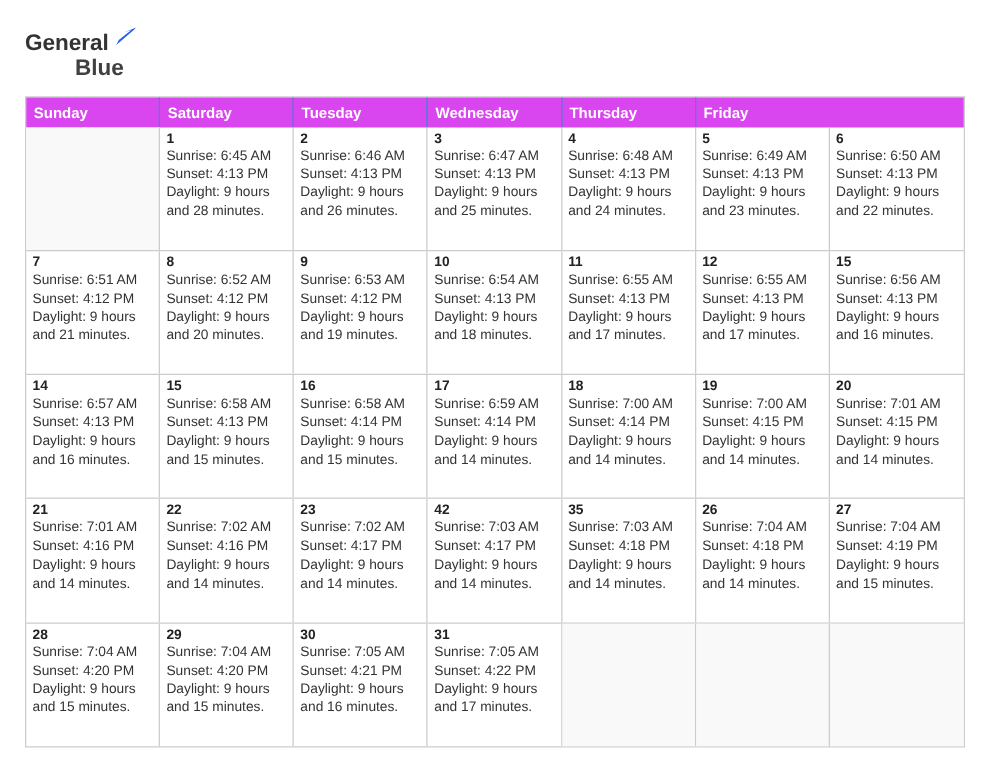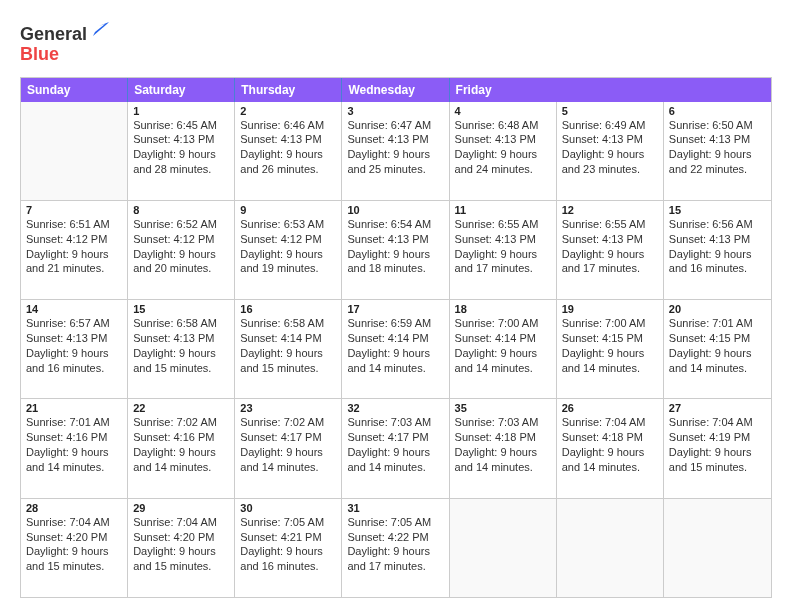--- a/index.html
+++ b/index.html
@@ -26,21 +26,21 @@
     .logo {
       display: flex;
       align-items: center;
     }
     .logo-text {
       font-size: 18px;
       font-weight: bold;
       line-height: 1.1;
     }
     .logo-general { color: #333; }
-    .logo-blue { color: #ef4444; }
+    .logo-blue { color: #404040; margin-left: 40px; }
     .logo-icon {
       width: 22px;
       height: 22px;
       margin-left: 2px;
     }
     .header-right {
       text-align: right;
     }
     .month-title {
       font-size: 30px;
@@ -55,21 +55,21 @@
     }
     .calendar {
       flex: 1;
       display: flex;
       flex-direction: column;
       border: 1px solid #ccc;
     }
     .day-headers {
       display: grid;
       grid-template-columns: repeat(7, 1fr);
-      background: #8b5cf6;
+      background: #d946ef;
     }
     .day-header {
       color: #fff;
       font-size: 12px;
       font-weight: bold;
       padding: 5px 6px;
       text-align: left;
       border-right: 1px solid #4a7fd4;
     }
     .day-header:last-child { border-right: none; }
@@ -128,22 +128,23 @@
     <div class="header-right">
       <div class="month-title"></div>
       <div class="location"></div>
     </div>
   </div>
 
   <div class="calendar">
     <div class="day-headers">
     <div class="day-header">Sunday</div>
         <div class="day-header">Saturday</div>
+        <div class="day-header">Tuesday</div>
+        <div class="day-header">Wednesday</div>
         <div class="day-header">Thursday</div>
-        <div class="day-header">Wednesday</div>
         <div class="day-header">Friday</div>
       </div>
     <div class="weeks">
     <div class="week-row">
           <div class="day-cell empty"></div>
           <div class="day-cell">
             <span class="day-number">1</span>
             <div class="day-info">Sunrise: 6:45 AM<br>Sunset: 4:13 PM<br>Daylight: 9 hours and 28 minutes.</div>
           </div>
           <div class="day-cell">
@@ -234,21 +235,21 @@
           </div>
           <div class="day-cell">
             <span class="day-number">22</span>
             <div class="day-info">Sunrise: 7:02 AM<br>Sunset: 4:16 PM<br>Daylight: 9 hours and 14 minutes.</div>
           </div>
           <div class="day-cell">
             <span class="day-number">23</span>
             <div class="day-info">Sunrise: 7:02 AM<br>Sunset: 4:17 PM<br>Daylight: 9 hours and 14 minutes.</div>
           </div>
           <div class="day-cell">
-            <span class="day-number">32</span>
+            <span class="day-number">42</span>
             <div class="day-info">Sunrise: 7:03 AM<br>Sunset: 4:17 PM<br>Daylight: 9 hours and 14 minutes.</div>
           </div>
           <div class="day-cell">
             <span class="day-number">35</span>
             <div class="day-info">Sunrise: 7:03 AM<br>Sunset: 4:18 PM<br>Daylight: 9 hours and 14 minutes.</div>
           </div>
           <div class="day-cell">
             <span class="day-number">26</span>
             <div class="day-info">Sunrise: 7:04 AM<br>Sunset: 4:18 PM<br>Daylight: 9 hours and 14 minutes.</div>
           </div>

